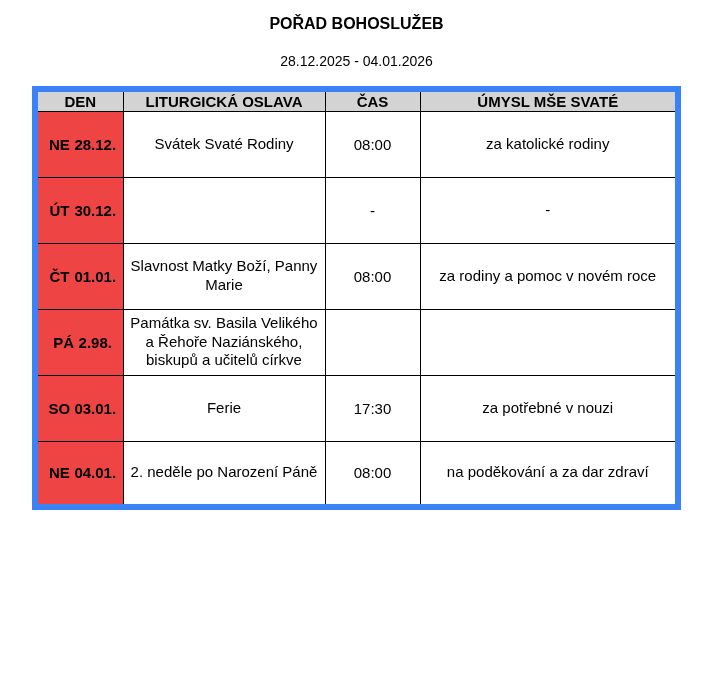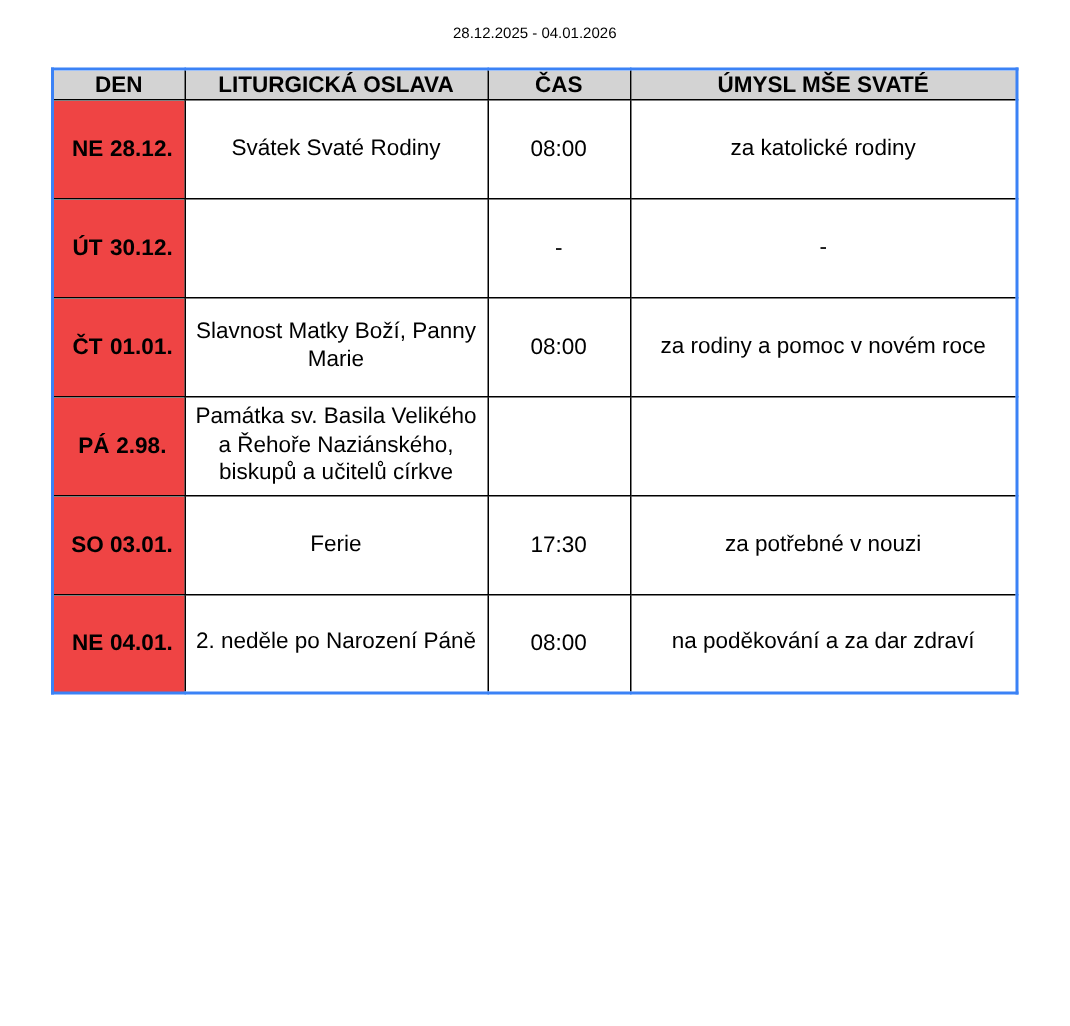--- a/index.html
+++ b/index.html
@@ -12,28 +12,28 @@
     font-family: "Liberation Sans", sans-serif;
   }
   .page {
     width: 713px;
     height: 684px;
     padding-top: 14px;
   }
   .doc-header { text-align: center; line-height: 1.25; }
   .doc-title    { font-size: 16px; font-weight: bold; }
   .doc-subtitle { font-size: 16px; font-weight: bold; margin-top: 2px; }
-  .doc-daterange{ font-size: 10px; font-weight: normal; margin-top: 3px; }
+  .doc-daterange{ font-size: 14px; font-weight: normal; margin-top: 19px; }
 
   table.schedule {
     border-collapse: collapse;
     margin: 15px auto 16px auto;
     width: 643px;
     table-layout: fixed;
-    border: 2px solid #3b82f6;
+    border: 6px solid #3b82f6;
   }
   table.schedule th,
   table.schedule td {
     border: 1px solid #000;
     font-size: 15px;
     padding: 2px 6px;
     text-align: center;
     vertical-align: middle;
     overflow: hidden;
   }
@@ -61,20 +61,21 @@
   }
   td.celebration { line-height: 1.25; padding-left: 8px; padding-right: 8px; }
   td.intention   { line-height: 1.25; }
 </style>
 </head>
 <body>
 
 <div class="page">
 
   <div class="doc-header">
+    <div class="doc-title">POŘAD BOHOSLUŽEB</div>
     <div class="doc-daterange">28.12.2025 - 04.01.2026</div>
   </div>
 
   <table class="schedule">
     <colgroup>
       <col class="c-den">
         <col class="c-osl">
         <col class="c-cas">
         <col class="c-umysl">
     </colgroup>

